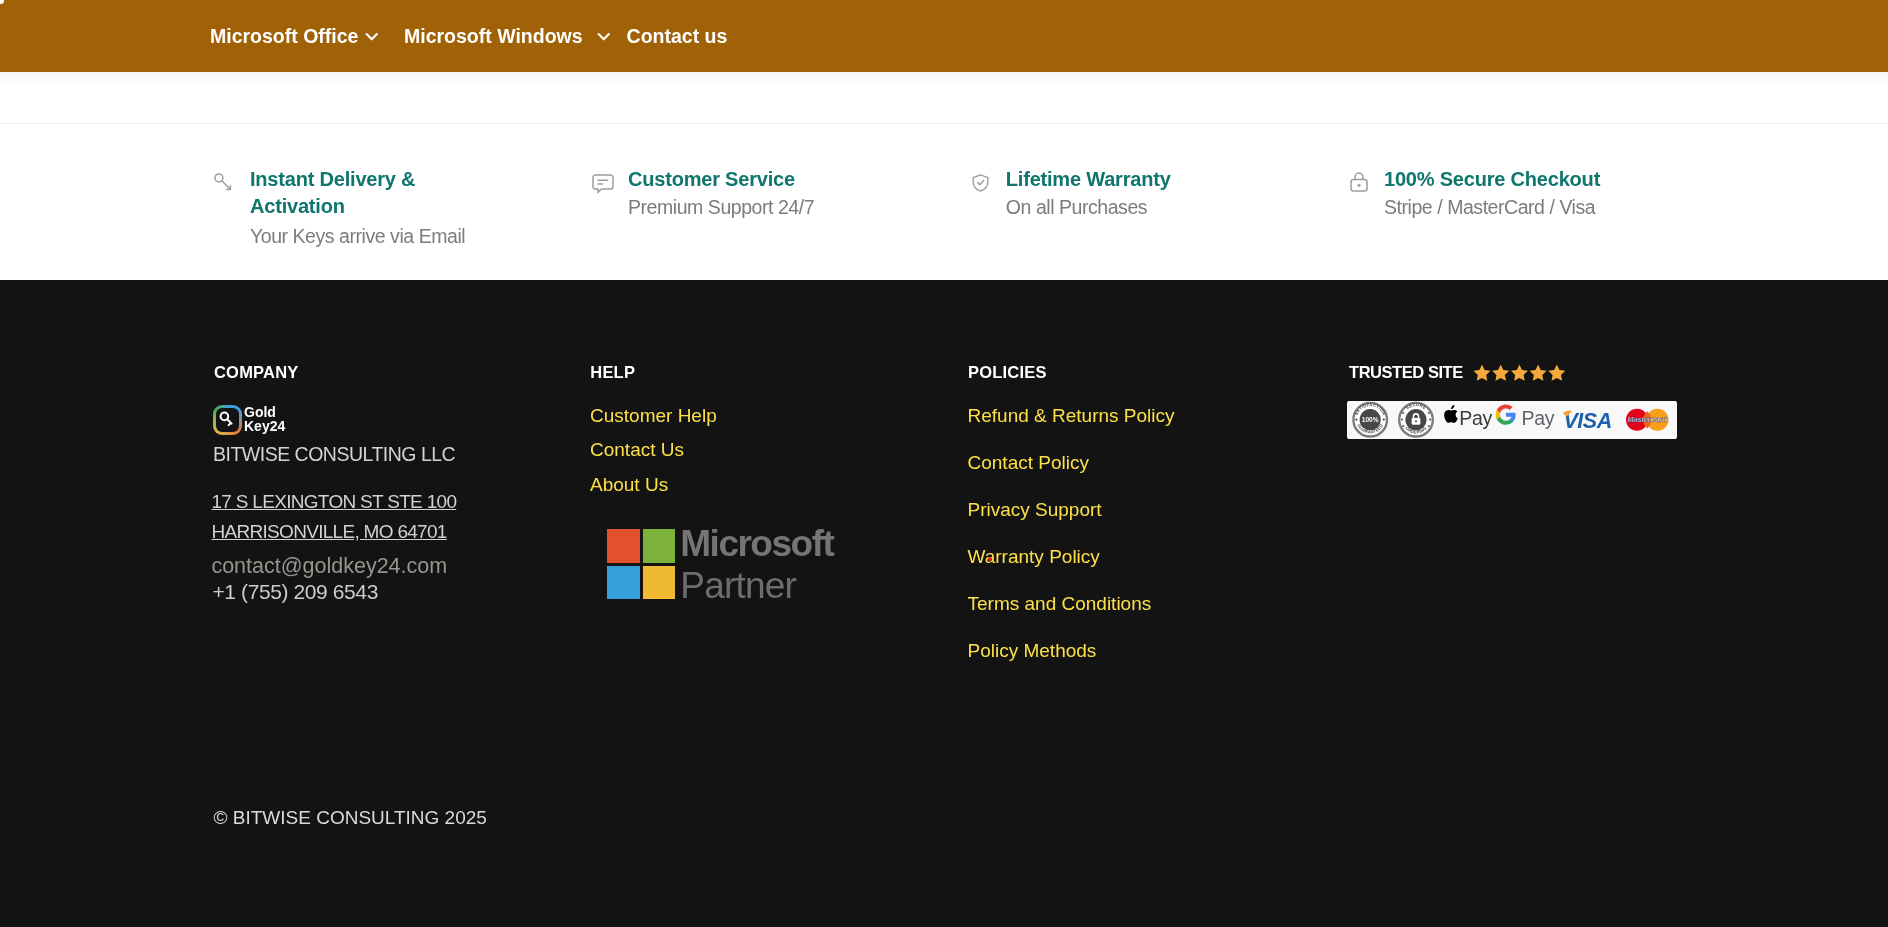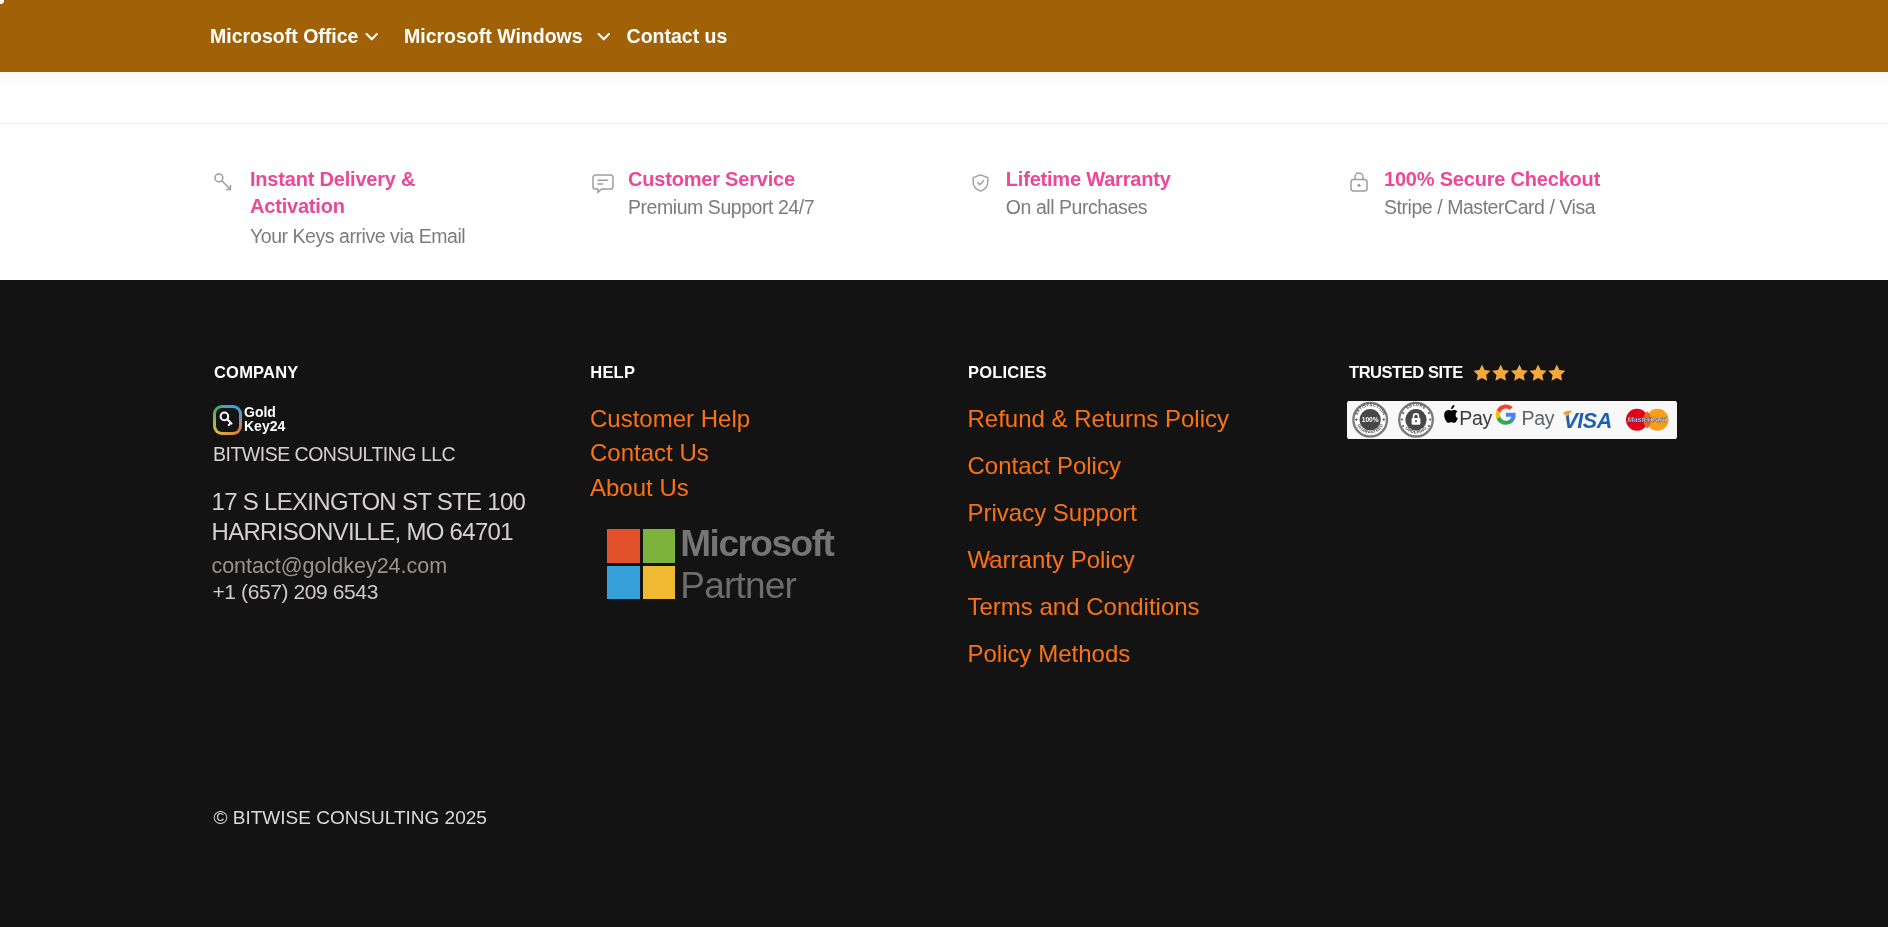--- a/index.html
+++ b/index.html
@@ -6,27 +6,27 @@
   html,body { width:1888px; height:927px; overflow:hidden; }
   body { font-family:"Liberation Sans", sans-serif; background:#fff; position:relative; }
   .abs { position:absolute; }
   
   #nav { position:absolute; left:0; top:0; width:1888px; height:72px; background:#a16207; }
   .navitem { position:absolute; color:#fff; font-weight:bold; font-size:19.5px; white-space:nowrap; }
   
   #strip { position:absolute; left:0; top:72px; width:1888px; height:52px; background:linear-gradient(#f8f8f8, #ffffff 15px); border-bottom:1px solid #ededed; }
   
   #features { position:absolute; left:0; top:124px; width:1888px; height:156px; background:#fff; }
-  .ftitle { position:absolute; font-size:20px; font-weight:bold; color:#ec4899; white-space:nowrap; line-height:27.2px; letter-spacing:-0.2px; }
+  .ftitle { position:absolute; font-size:20px; font-weight:bold; color:#0f766e; white-space:nowrap; line-height:27.2px; letter-spacing:-0.2px; }
   .fsub { position:absolute; font-size:19.5px; color:#7c7c7c; white-space:nowrap; letter-spacing:-0.45px; }
   .ficon { position:absolute; }
   
   #footer { position:absolute; left:0; top:280px; width:1888px; height:647px; background:#131313;padding-left:13px; }
   .fhead { position:absolute; color:#fff; font-weight:bold; font-size:16.5px; letter-spacing:0.2px; white-space:nowrap; }
-  .flink { position:absolute; color:#f97316; font-size:24px; white-space:nowrap; }
+  .flink { position:absolute; color:#fde047; font-size:19px; white-space:nowrap; }
   .ctext { position:absolute; white-space:nowrap; }
 </style>
 </head>
 <body>
 
 <div id="nav">
   <div class="abs" style="left:-3px; top:-3px; width:7px; height:7px; border-radius:50%; background:#fff;"></div>
   <span class="navitem" style="left:210px; top:25px;">Microsoft Office</span>
   <svg class="abs" style="left:364.8px; top:31.5px;" width="13.5" height="10" viewBox="0 0 13.5 10">
       <path d="M1.6 2 L6.75 7.3 L11.9 2" fill="none" stroke="#fff" stroke-width="2.1" stroke-linecap="round" stroke-linejoin="round"></path>
@@ -105,23 +105,23 @@
   <svg class="abs" style="left:218px; top:130px;" width="20" height="20" viewBox="0 0 20 20">
     <g fill="none" stroke="#fff" stroke-width="2" stroke-linecap="round">
       <circle cx="6.4" cy="6.4" r="3.8"></circle>
       <path d="M9.2 9.2 L13.6 13.6"></path>
       <path d="M11.9 13.9 L10.7 15.1"></path>
     </g>
   </svg>
   <div class="ctext" style="left:244px; top:126.3px; color:#fff; font-weight:bold; font-size:14px; line-height:13.4px;">Gold<br>Key24</div>
 
   <div class="ctext" style="left:213px; top:162.9px; color:#d6d2d2; font-size:19.5px; letter-spacing:-0.5px;">BITWISE CONSULTING LLC</div>
-  <div class="ctext" style="left:211.5px; top:206.6px; color:#d5d1d0; font-size:24px; line-height:30.6px; letter-spacing:-0.7px;">17 S LEXINGTON ST STE 100<br>HARRISONVILLE, MO 64701</div>
+  <div class="ctext" style="left:211.5px; top:206.6px; color:#d5d1d0; font-size:19px; line-height:30.6px; letter-spacing:-0.7px;text-decoration:underline;">17 S LEXINGTON ST STE 100<br>HARRISONVILLE, MO 64701</div>
   <div class="ctext" style="left:211.4px; top:274.3px; color:#99948e; font-size:21.5px;">contact@goldkey24.com</div>
-  <div class="ctext" style="left:212.5px; top:300.3px; color:#d0cbca; font-size:21px; letter-spacing:-0.4px;">+1 (657) 209 6543</div>
+  <div class="ctext" style="left:212.5px; top:300.3px; color:#d0cbca; font-size:21px; letter-spacing:-0.4px;">+1 (755) 209 6543</div>
 
   <div class="flink" style="left:590px; top:124.5px;">Customer Help</div>
   <div class="flink" style="left:590px; top:159px;">Contact Us</div>
   <div class="flink" style="left:590px; top:194px;">About Us</div>
 
   <div class="abs" style="left:607px; top:249.2px; width:32.5px; height:33.4px; background:#e2502c;"></div>
   <div class="abs" style="left:642.7px; top:249.2px; width:32.5px; height:33.4px; background:#7db33c;"></div>
   <div class="abs" style="left:607px; top:285.8px; width:32.5px; height:33.4px; background:#36a0da;"></div>
   <div class="abs" style="left:642.7px; top:285.8px; width:32.5px; height:33.4px; background:#efba31;"></div>
   <div class="ctext" style="left:680.3px; top:243px; color:#757575; font-size:37px; font-weight:bold; letter-spacing:-1.5px;">Microsoft</div>

